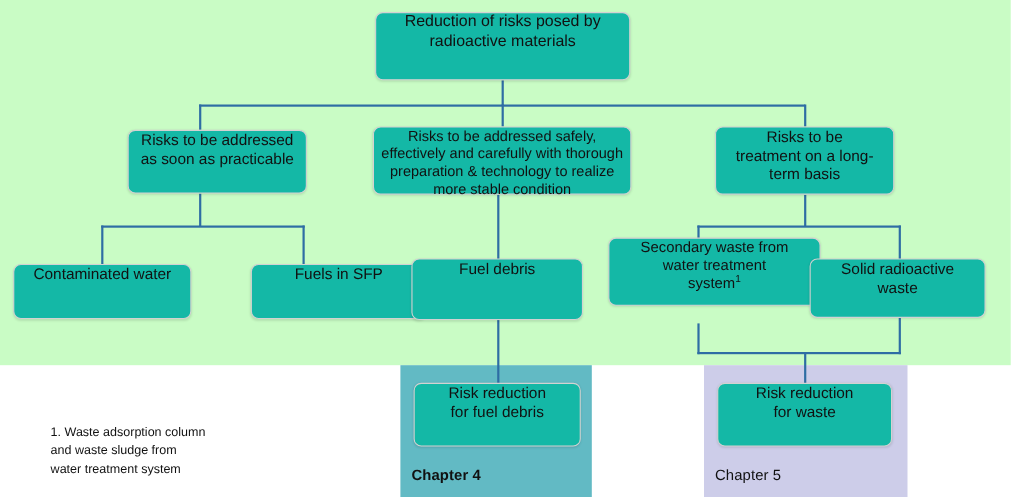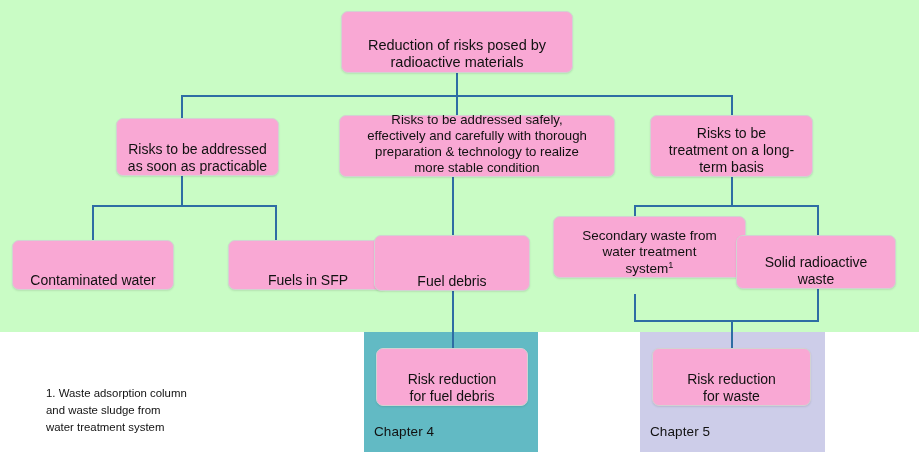--- a/index.html
+++ b/index.html
@@ -47,59 +47,59 @@
     position: absolute;
     background: #2E6DA4;
   }
   .vline { width: 2px; }
   .hline { height: 2px; }
 
   
   .node {
     position: absolute;
     box-sizing: border-box;
-    background: #f9a8d4;
+    background: #14b8a6;
     border: 1px solid #D2D2D2;
     border-radius: 7px;
     display: flex;
-    align-items: flex-end;
+    align-items: flex-start;
     justify-content: center;
     text-align: center;
     color: #111111;
     line-height: 1.22;
     box-shadow: 0 1px 2px rgba(0,0,0,0.10);
   }
   .node-text {
     display: block;
     padding: 0 6px;
     white-space: pre-line;
   }
 
   #node-root      { left: 341px; top: 11px;  width: 232px; height: 62px;  font-size: 14.5px; }
   #node-soon      { left: 100px; top: 118px; width: 163px; height: 58px;  font-size: 14px; margin-left: 16px; }
-  #node-safely    { left: 339px; top: 115px; width: 276px; height: 62px;  font-size: 13.2px; }
+  #node-safely    { left: 339px; top: 115px; width: 235px; height: 62px;  font-size: 13.2px; }
   #node-longterm  { left: 650px; top: 115px; width: 163px; height: 62px;  font-size: 14px; }
 
   #node-contaminated { left: 12px;  top: 240px; width: 162px; height: 50px; font-size: 14px; }
   #node-sfp          { left: 196px; top: 240px; width: 160px; height: 50px; font-size: 14px; margin-left: 32px; }
   #node-debris       { left: 374px; top: 235px; width: 156px; height: 56px; font-size: 14px; }
   #node-secondary    { left: 553px; top: 216px; width: 193px; height: 62px; font-size: 13.5px; }
   #node-solid        { left: 736px; top: 235px; width: 160px; height: 54px; font-size: 14px; }
 
   #node-risk-debris  { left: 376px; top: 348px; width: 152px; height: 58px; font-size: 14px; }
   #node-risk-waste   { left: 652px; top: 348px; width: 159px; height: 58px; font-size: 14px; }
 
   
   .chapter-label {
     position: absolute;
     font-size: 13.5px;
     color: #111111;
     letter-spacing: 0.1px;
   }
-  #chapter4-label { left: 374px; top: 424px; }
+  #chapter4-label { left: 374px; top: 424px; font-weight: bold; }
   #chapter5-label { left: 650px; top: 424px; }
 
   
   #footnote {
     position: absolute;
     left: 46px;
     top: 385px;
     font-size: 11.4px;
     color: #111111;
     line-height: 1.48;

